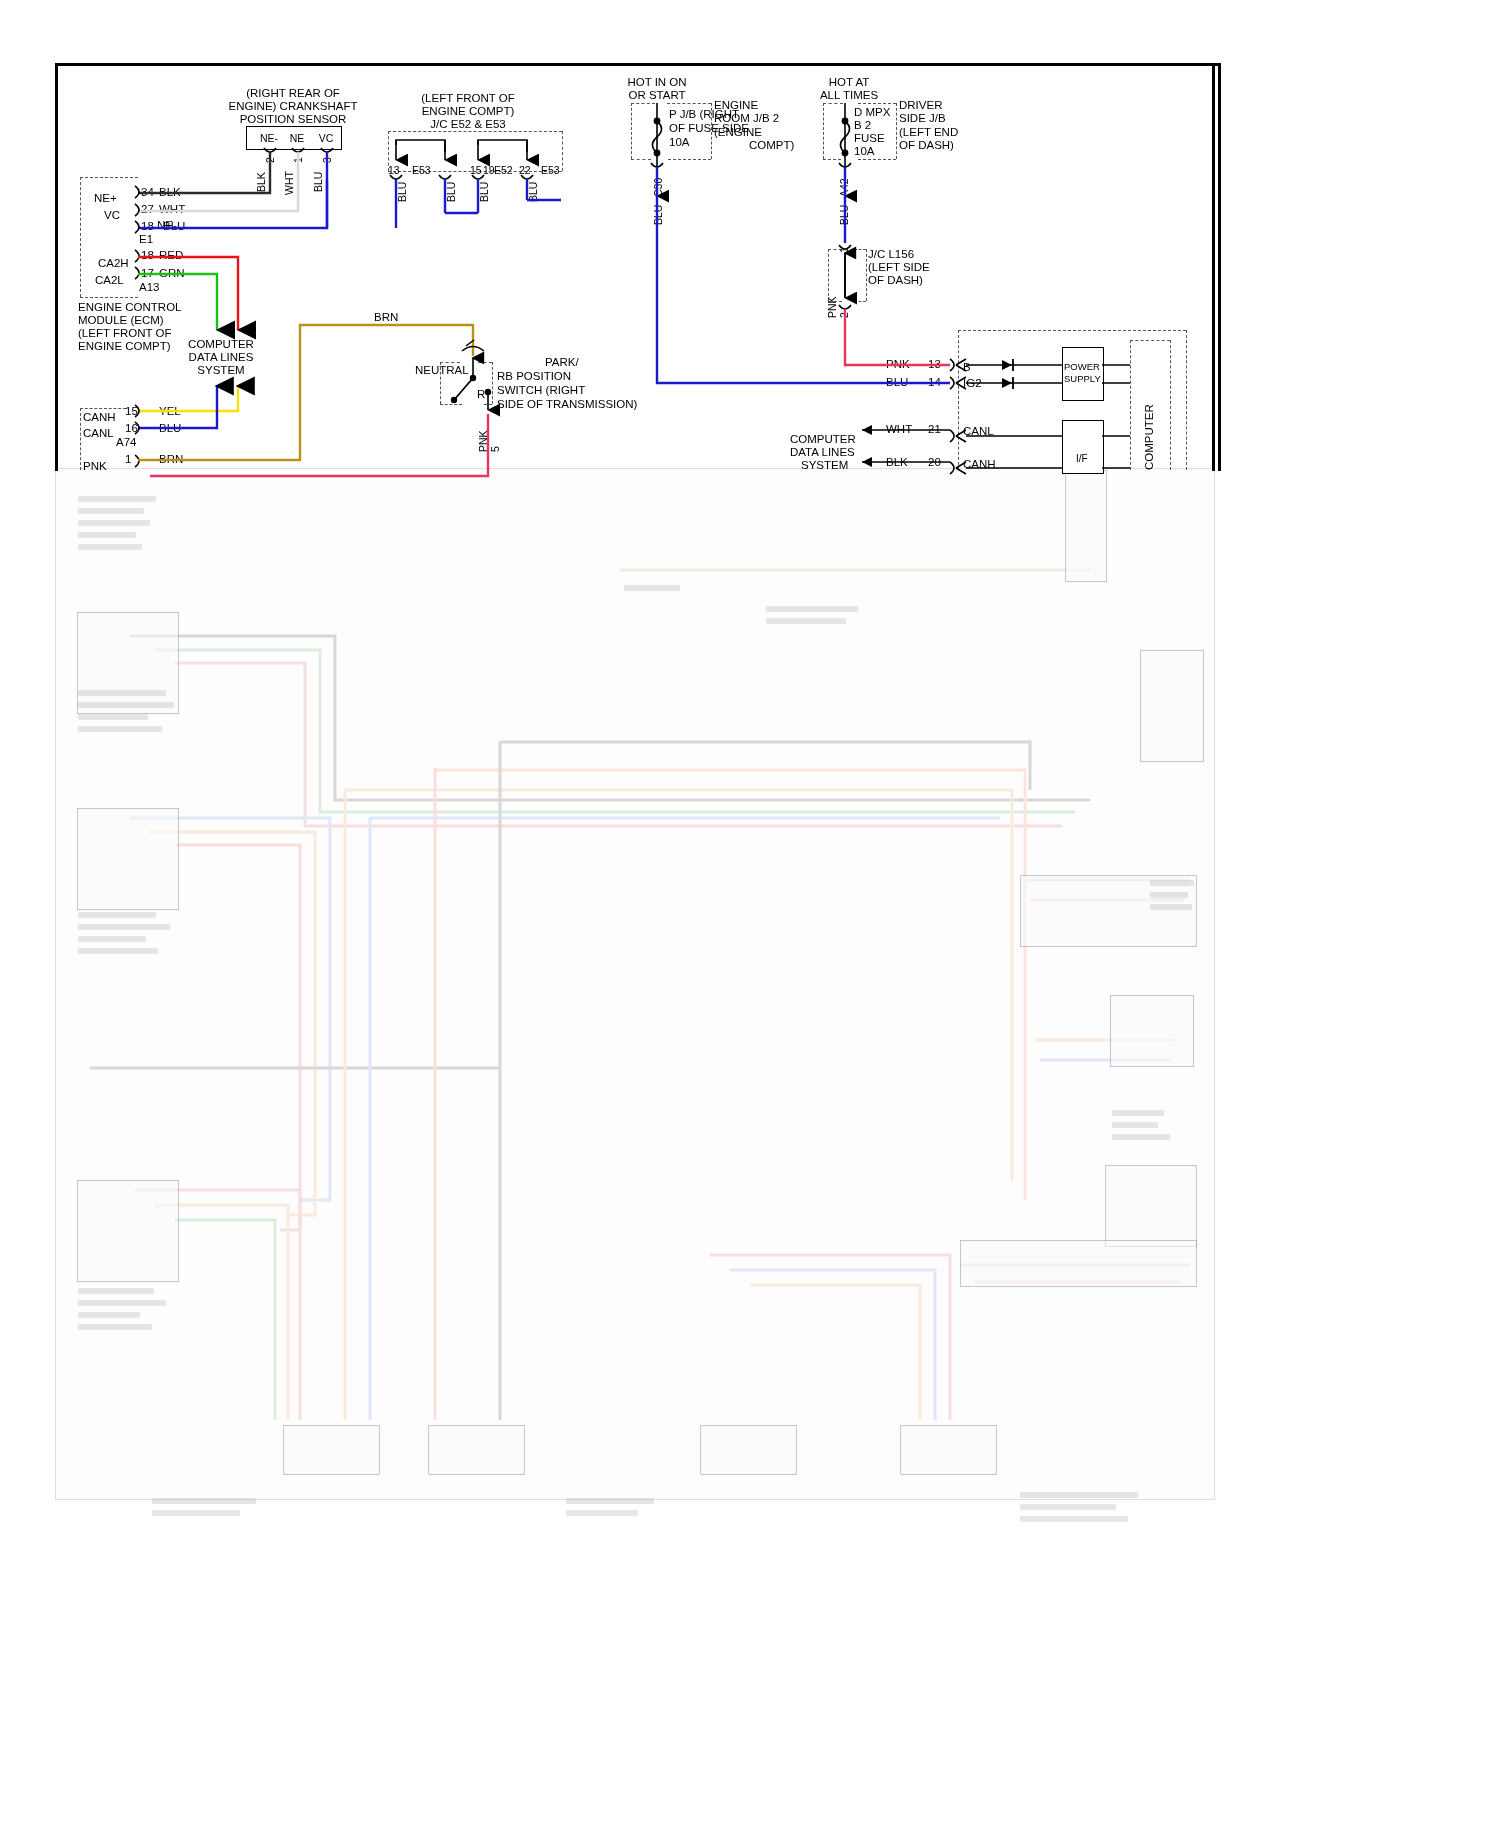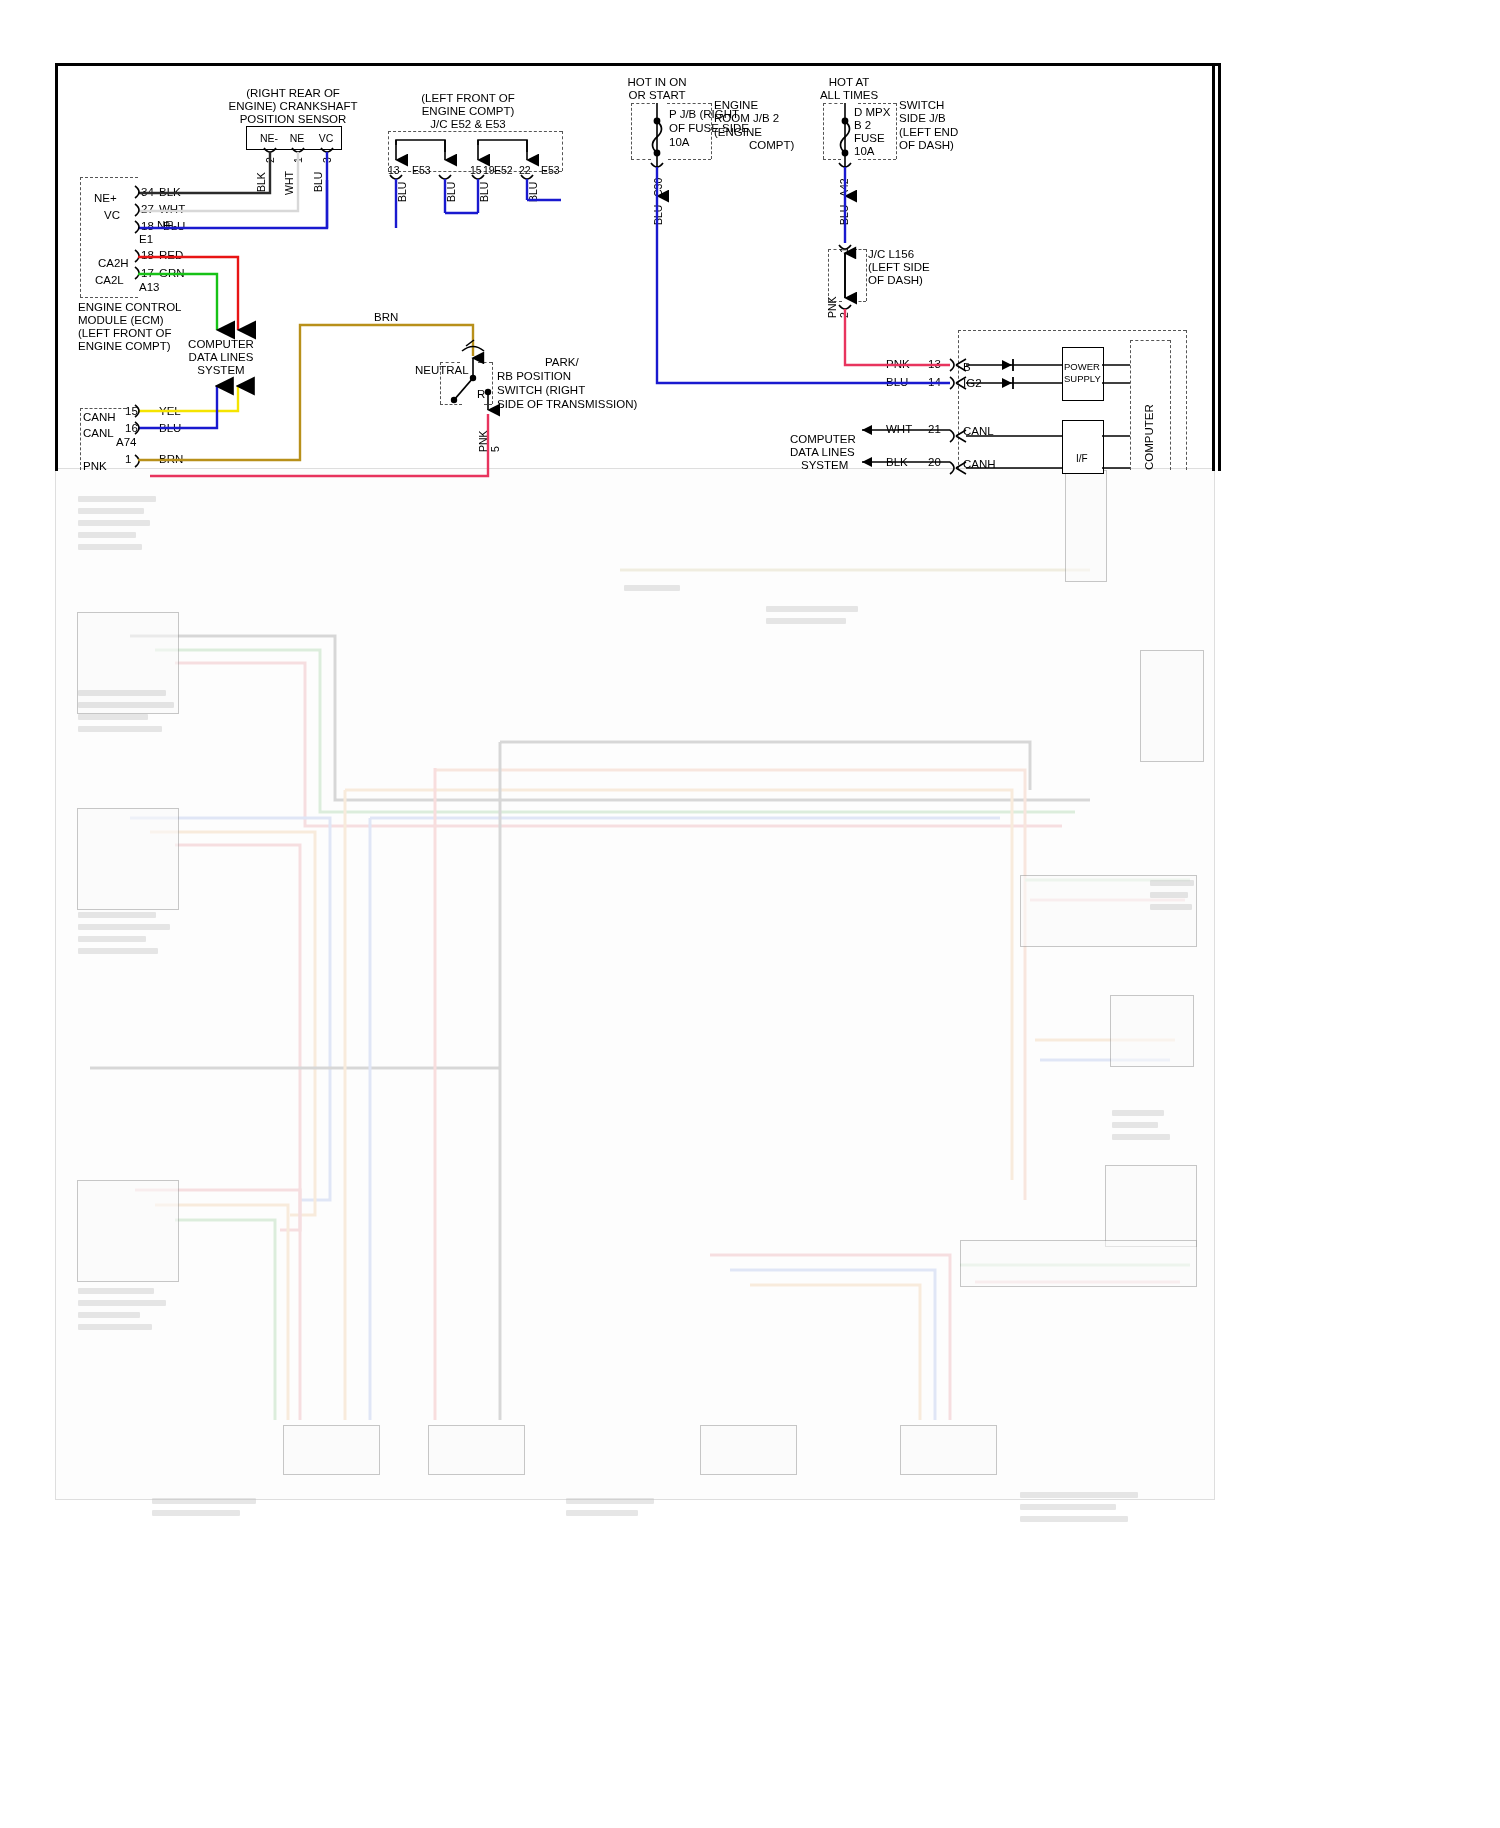--- a/index.html
+++ b/index.html
@@ -249,21 +249,21 @@
   <div class="dashT" style="left:823px;top:103px;width:20px;height:0;"></div>
   <div class="dashT" style="left:858px;top:103px;width:38px;height:0;"></div>
   <div class="dashL" style="left:823px;top:103px;width:0;height:56px;"></div>
   <div class="dashR" style="left:896px;top:103px;width:0;height:56px;"></div>
   <div class="dashB" style="left:823px;top:159px;width:18px;height:0;"></div>
   <div class="dashB" style="left:858px;top:159px;width:38px;height:0;"></div>
   <div class="t" style="left:854px;top:106px;">D MPX</div>
   <div class="t" style="left:854px;top:119px;">B 2</div>
   <div class="t" style="left:854px;top:132px;">FUSE</div>
   <div class="t" style="left:854px;top:145px;">10A</div>
-  <div class="t" style="left:899px;top:99px;">SWITCH</div>
+  <div class="t" style="left:899px;top:99px;">DRIVER</div>
   <div class="t" style="left:899px;top:112px;">SIDE J/B</div>
   <div class="t" style="left:899px;top:126px;">(LEFT END</div>
   <div class="t" style="left:899px;top:139px;">OF DASH)</div>
   <div class="vert sm" style="left:838px;top:197px;">A42</div>
   <div class="vert sm" style="left:838px;top:225px;">BLU</div>
 
   <div class="dashL" style="left:828px;top:249px;width:0;height:52px;"></div>
   <div class="dashT" style="left:828px;top:249px;width:14px;height:0;"></div>
   <div class="dashT" style="left:854px;top:249px;width:12px;height:0;"></div>
   <div class="dashR" style="left:866px;top:249px;width:0;height:52px;"></div>

